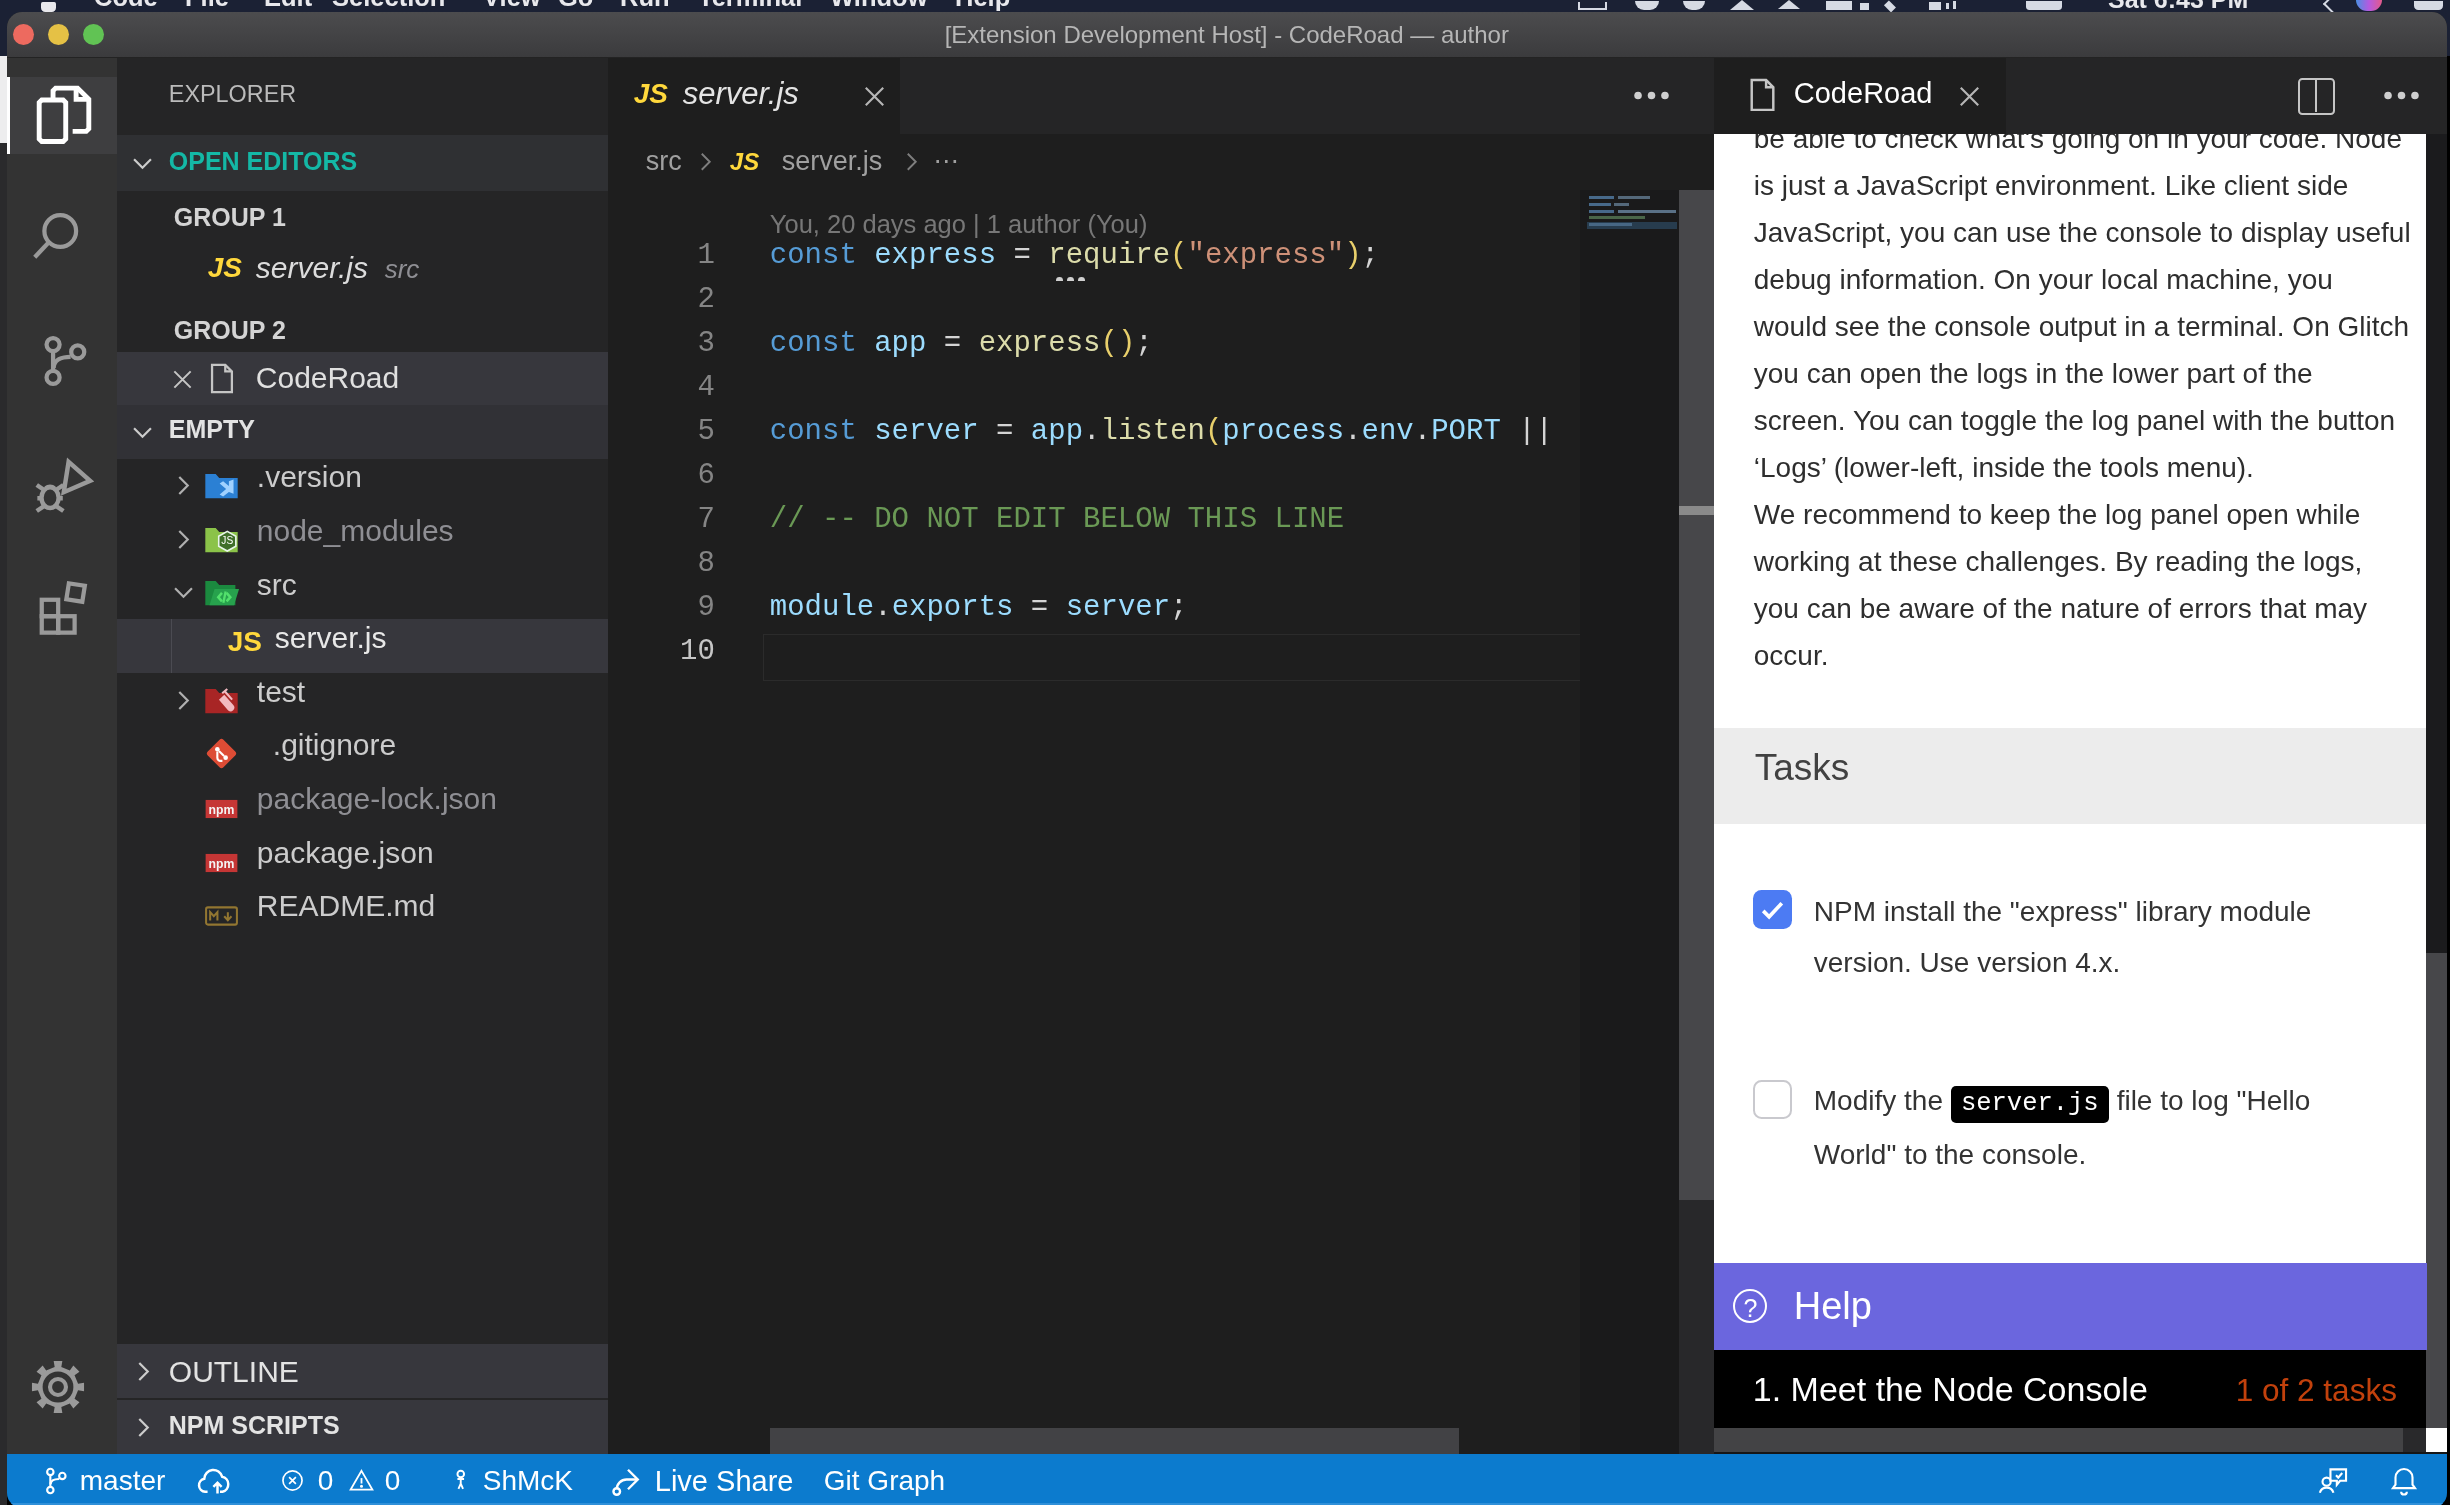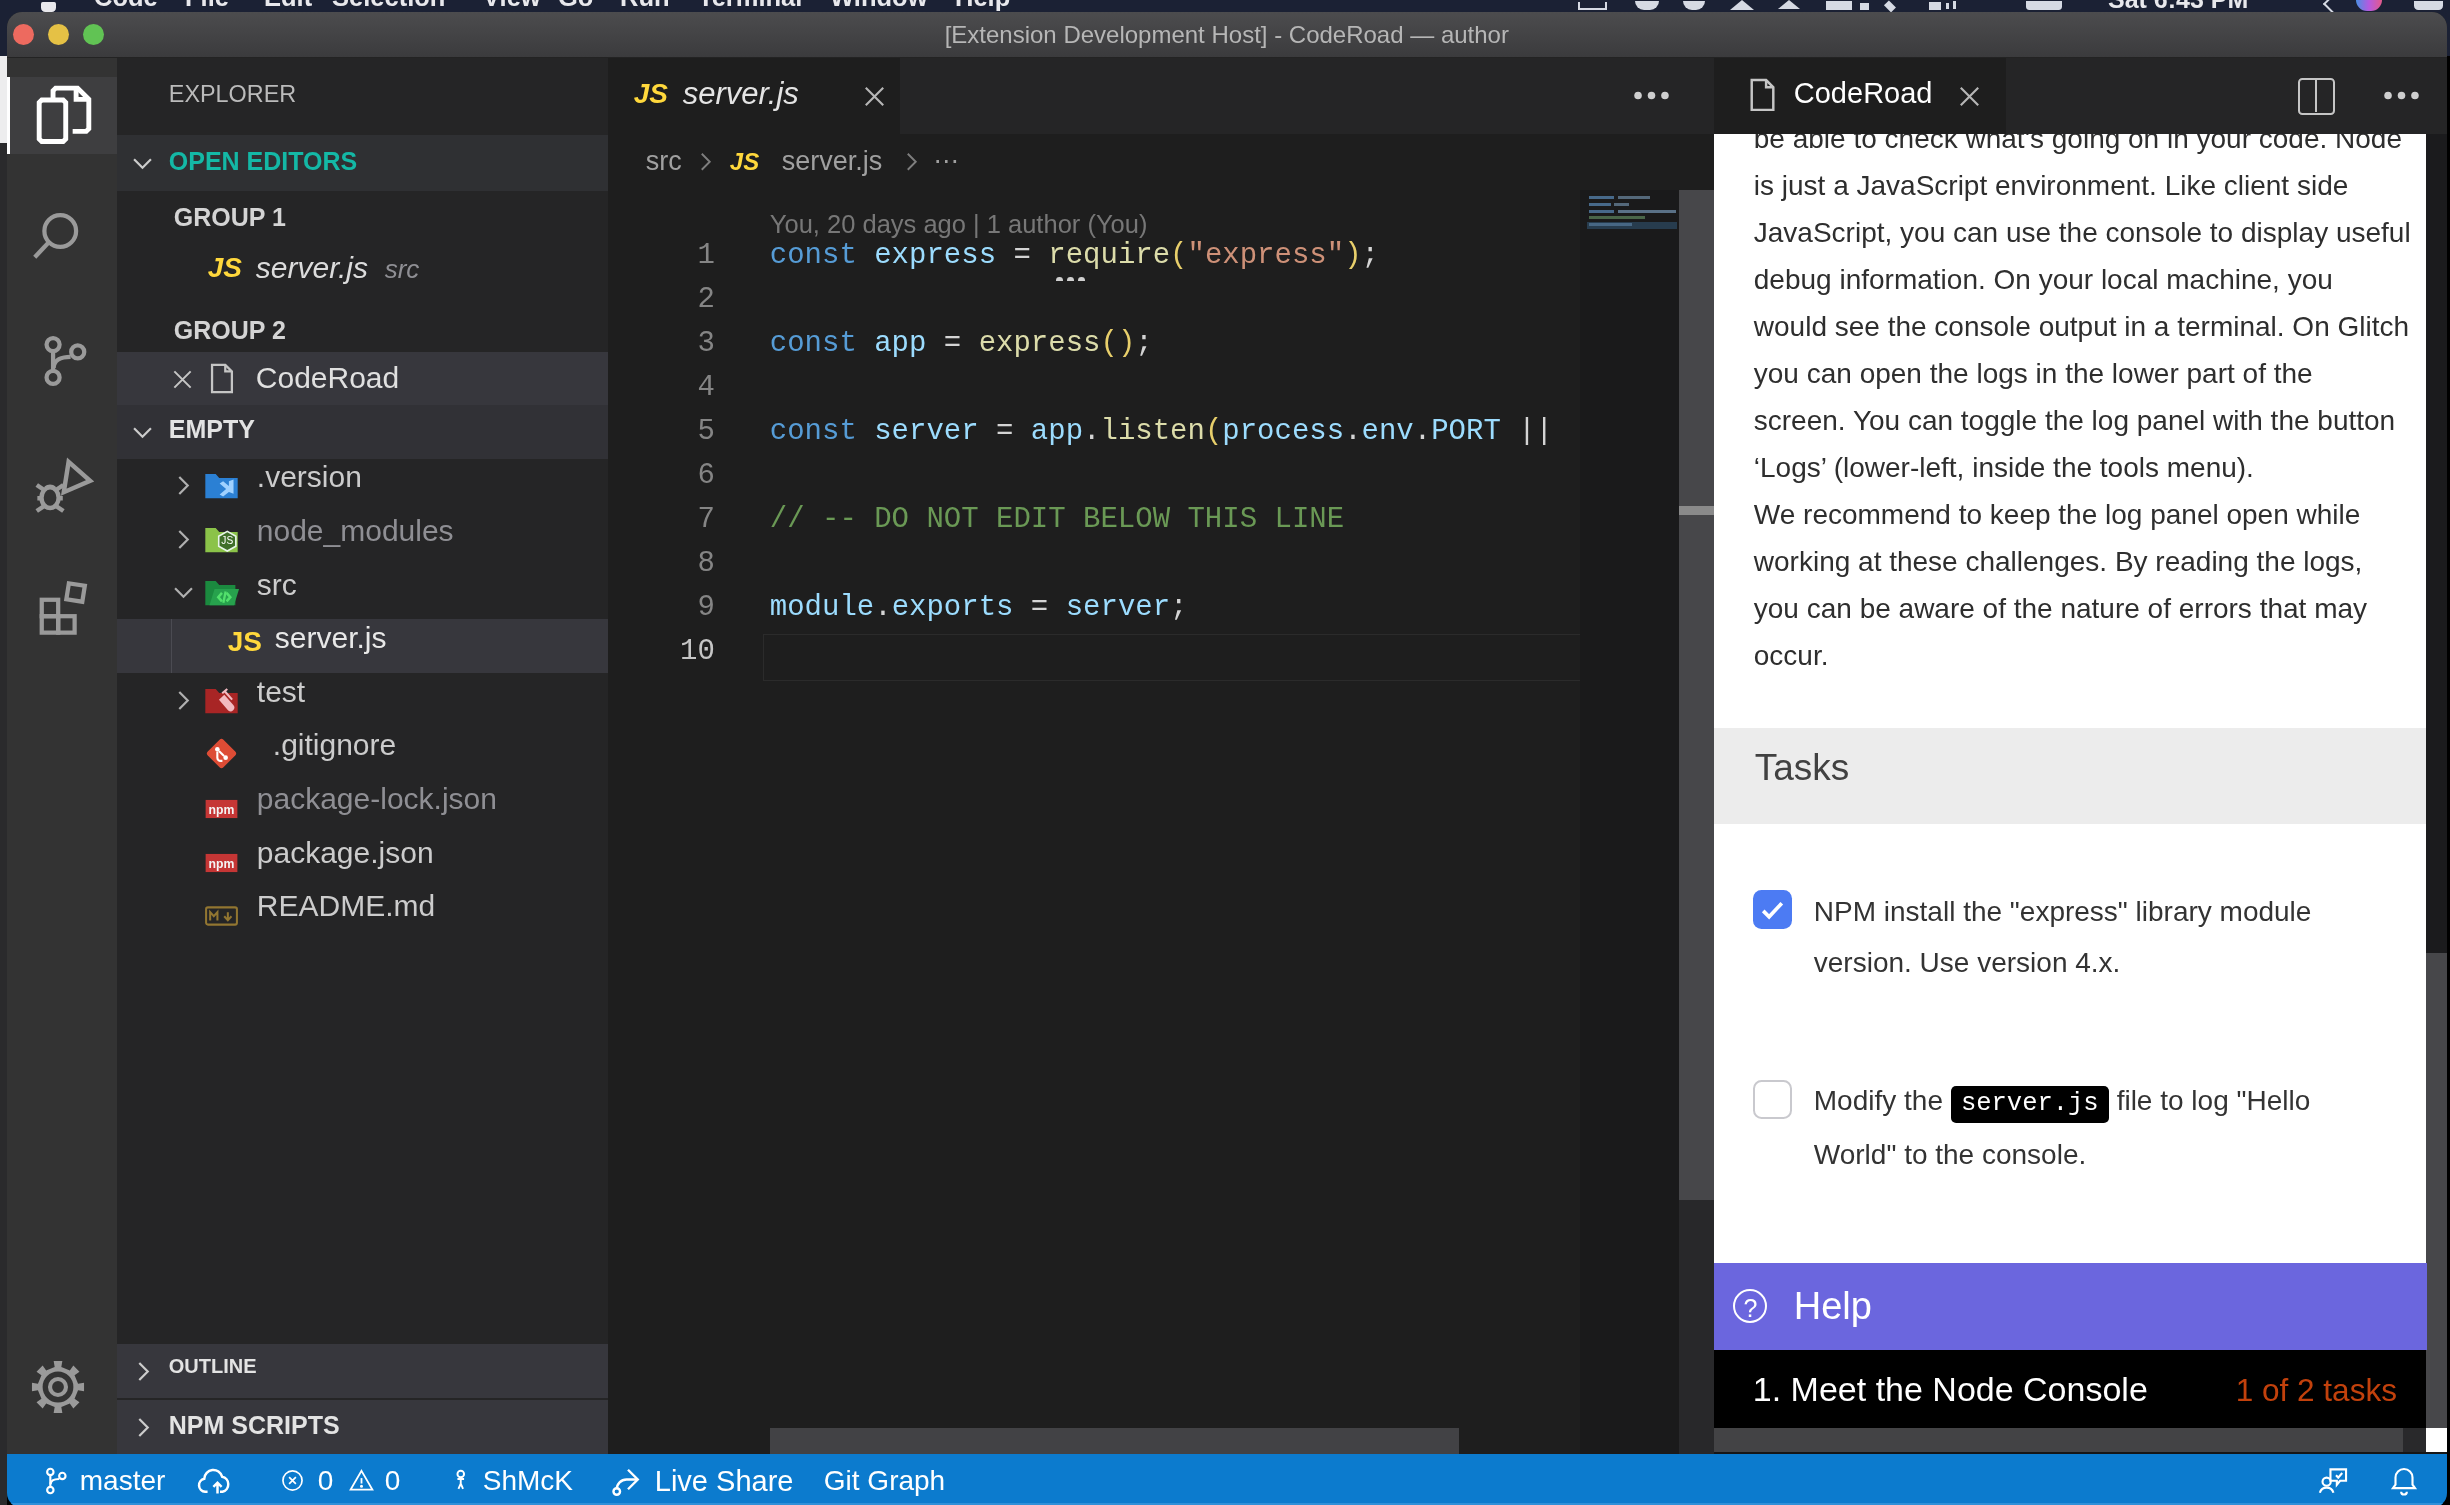--- a/index.html
+++ b/index.html
@@ -207,21 +207,21 @@
         <path d="M3 9.5 V5.8 l1.6 1.8 L6.2 5.8 v3.7" stroke="#927631" stroke-width="0.9" fill="none"></path>
         <path d="M10.8 5.8 v3.4 M9.2 7.6 l1.6 1.8 L12.4 7.6" stroke="#927631" stroke-width="0.9" fill="none"></path>
       </svg>
       <div class="abs" style="left:140px;top:831px;font-size:30px;color:#cccccc;">README.md</div>
     </div>
 
     <div class="abs" style="left:0;top:1286px;width:491px;height:54px;background:#37373d;">
       <svg class="abs" style="left:13.6px;top:13.6px;" width="27" height="27" viewBox="0 0 16 16" fill="none" stroke="#cccccc" stroke-width="1.3">
             <path d="M5.5 3 L10.5 8 L5.5 13"></path>
           </svg>
-      <div class="abs" style="left:52px;top:11px;font-size:20px;font-weight:700;color:#e3e3e3;">OUTLINE</div>
+      <div class="abs" style="left:52px;top:11px;font-size:30px;font-weight:400;color:#e3e3e3;">OUTLINE</div>
     </div>
     <div class="abs" style="left:0;top:1342px;width:491px;height:54px;background:#37373d;">
       <svg class="abs" style="left:13.6px;top:13.6px;" width="27" height="27" viewBox="0 0 16 16" fill="none" stroke="#cccccc" stroke-width="1.3">
             <path d="M5.5 3 L10.5 8 L5.5 13"></path>
           </svg>
       <div class="abs" style="left:52px;top:11px;font-size:25px;font-weight:700;color:#e3e3e3;">NPM SCRIPTS</div>
     </div>
   </div>
 
   <div class="abs" style="left:601px;top:46px;width:1106px;height:1396px;background:#1e1e1e;overflow:hidden;" id="group1">

